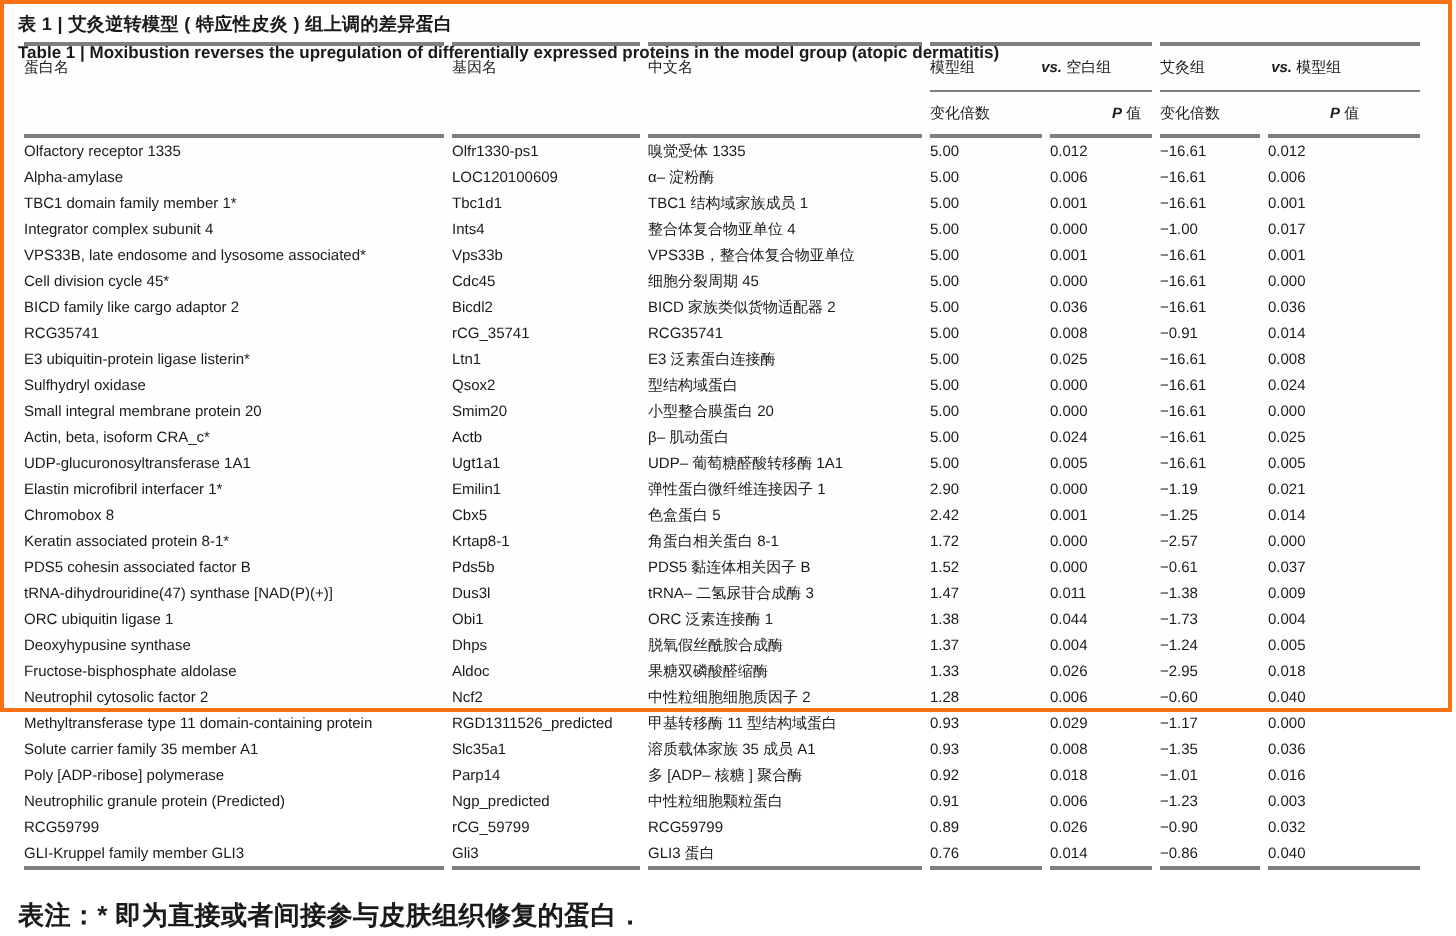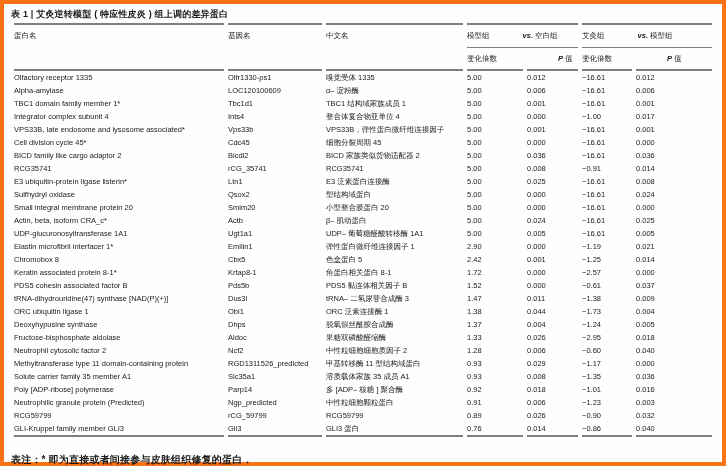--- a/index.html
+++ b/index.html
@@ -3,22 +3,22 @@
 <meta charset="utf-8">
 <style>
   html,body { margin:0; padding:0; background:#ffffff; }
   body {
     width:728px; height:468px; overflow:hidden;
     font-family:"Liberation Sans","DejaVu Sans",sans-serif;
     color:#1a1a1a;
     -webkit-font-smoothing:antialiased;
   }
   .page {
-    position:relative; width:726px; height:466px;
-    border:4px solid #f97316; background:#fefefe;
+    position:relative; width:726px; height:356px;
+    border:2px solid #f97316; background:#fefefe;
     box-sizing:border-box;
   }
   .title-cn {
     margin:3px 0 0 7px;
     font-size:9px; font-weight:bold; line-height:14px;
     letter-spacing:0.2px;
   }
   .title-en {
     margin:0 0 0 7px;
     font-size:8.5px; font-weight:bold; line-height:14px;
@@ -43,30 +43,31 @@
   tr.hrow1 th.span2 { vertical-align:top; padding-top:6px; border-bottom:2px solid #7f7f7f; }
   tr.hrow1 th.group { border-bottom:1px solid #7f7f7f; }
   tr.hrow2 th { height:21px; vertical-align:middle; border-bottom:2px solid #7f7f7f; }
   tbody td { height:13px; vertical-align:middle; }
   tbody tr:last-child td { border-bottom:2px solid #7f7f7f; }
   .pad-l { padding-left:12px; }
   td.pad-l { padding-left:12px; }
   i.vs { font-style:italic; font-weight:bold;margin-left:31px; }
   .footnote {
     position:absolute; left:7px; top:450px;
-    font-size:10px; font-weight:bold; line-height:12px;
+    font-size:13px; font-weight:bold; line-height:12px;
     letter-spacing:0.2px;
   }
 </style>
 </head>
 <body>
 
 <div class="page">
 
   <div class="title-cn">表 1 | 艾灸逆转模型 ( 特应性皮炎 ) 组上调的差异蛋白</div>
+  <div class="title-en">Table 1 | Moxibustion reverses the upregulation of differentially expressed proteins in the model group (atopic dermatitis)</div>
 
   <table class="dtable">
     <colgroup>
       <col class="c1">
         <col class="c2">
         <col class="c3">
       <col class="c4">
         <col class="c5">
         <col class="c6">
         <col class="c7">
@@ -123,21 +124,21 @@
     <td>整合体复合物亚单位 4</td>
     <td>5.00</td>
     <td>0.000</td>
     <td>−1.00</td>
     <td>0.017</td>
   </tr>
 
   <tr>
     <td class="pad-l">VPS33B, late endosome and lysosome associated*</td>
     <td>Vps33b</td>
-    <td>VPS33B，弹性蛋白微纤维连接因子</td>
+    <td>VPS33B，整合体复合物亚单位</td>
     <td>5.00</td>
     <td>0.001</td>
     <td>−16.61</td>
     <td>0.001</td>
   </tr>
 
   <tr>
     <td class="pad-l">Cell division cycle 45*</td>
     <td>Cdc45</td>
     <td>细胞分裂周期 45</td>

